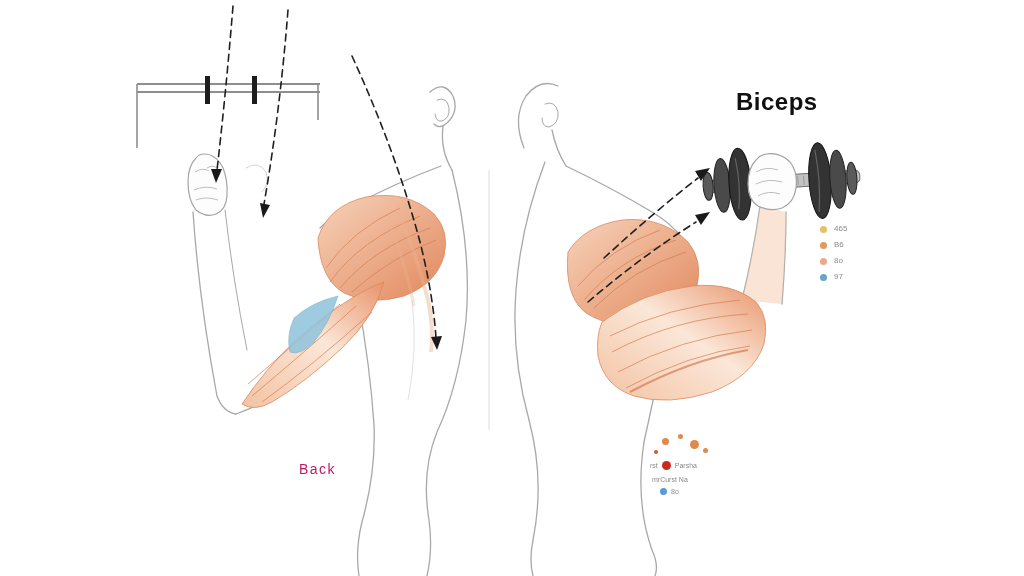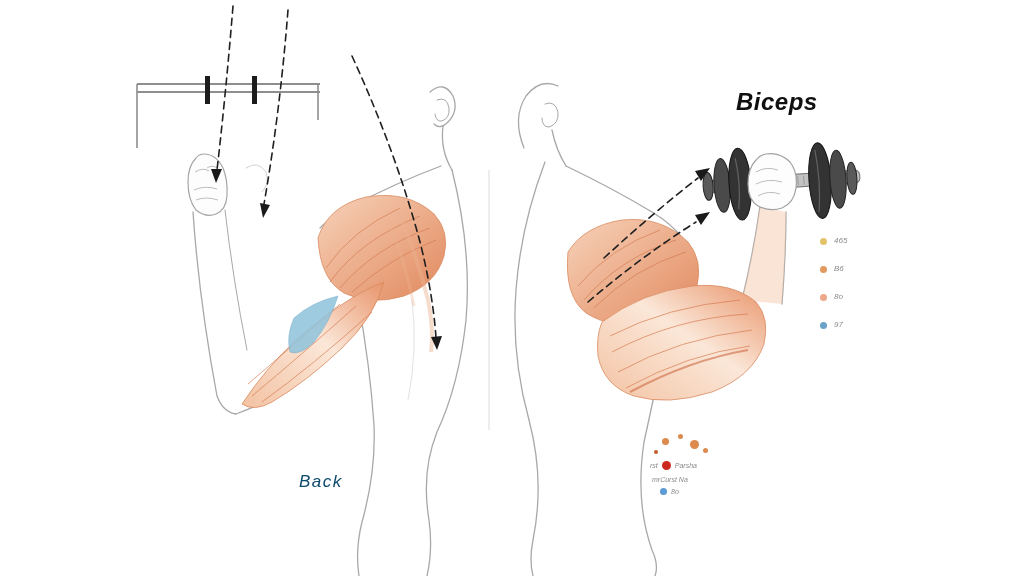--- a/index.html
+++ b/index.html
@@ -1,30 +1,30 @@
 <!DOCTYPE html>
 <html><head>
 <meta charset="utf-8">
 <style>
   html,body{margin:0;padding:0;background:#fff;}
   .canvas{
     position:relative;width:1024px;height:576px;overflow:hidden;
-    background:#ffffff;font-family:"Liberation Sans",sans-serif;font-style:italic;
+    background:#ffffff;font-family:"Liberation Sans",sans-serif;
   }
   svg{position:absolute;left:0;top:0;}
   .biceps-title{
     position:absolute;left:736px;top:88px;
     font-size:24px;font-weight:bold;color:#101010;letter-spacing:.5px;
   }
   .back-caption{
-    position:absolute;left:299px;top:472px;
-    font-size:17px;color:#0c4a6e;letter-spacing:1.5px;
+    position:absolute;left:299px;top:461px;
+    font-size:14px;color:#be185d;letter-spacing:1.5px;
   }
   .legend-right{position:absolute;left:820px;top:221px;width:70px;}
-  .legend-row{display:flex;align-items:center;gap:7px;height:16px;margin-top:12px;}
+  .legend-row{display:flex;align-items:center;gap:7px;height:16px;}
   .legend-dot{width:7px;height:7px;border-radius:50%;flex:0 0 auto;}
   .legend-label{font-size:8px;color:#8a8a8a;line-height:1;}
   .legend-bottom{position:absolute;left:640px;top:430px;width:120px;height:78px;}
   .sdot{position:absolute;border-radius:50%;}
   .lb-row{position:absolute;display:flex;align-items:center;gap:4px;}
   .lb-text{font-size:7px;color:#8a8a8a;line-height:1;white-space:nowrap;}
   .lb-dot{border-radius:50%;flex:0 0 auto;}
 </style>
 </head>
 <body>

